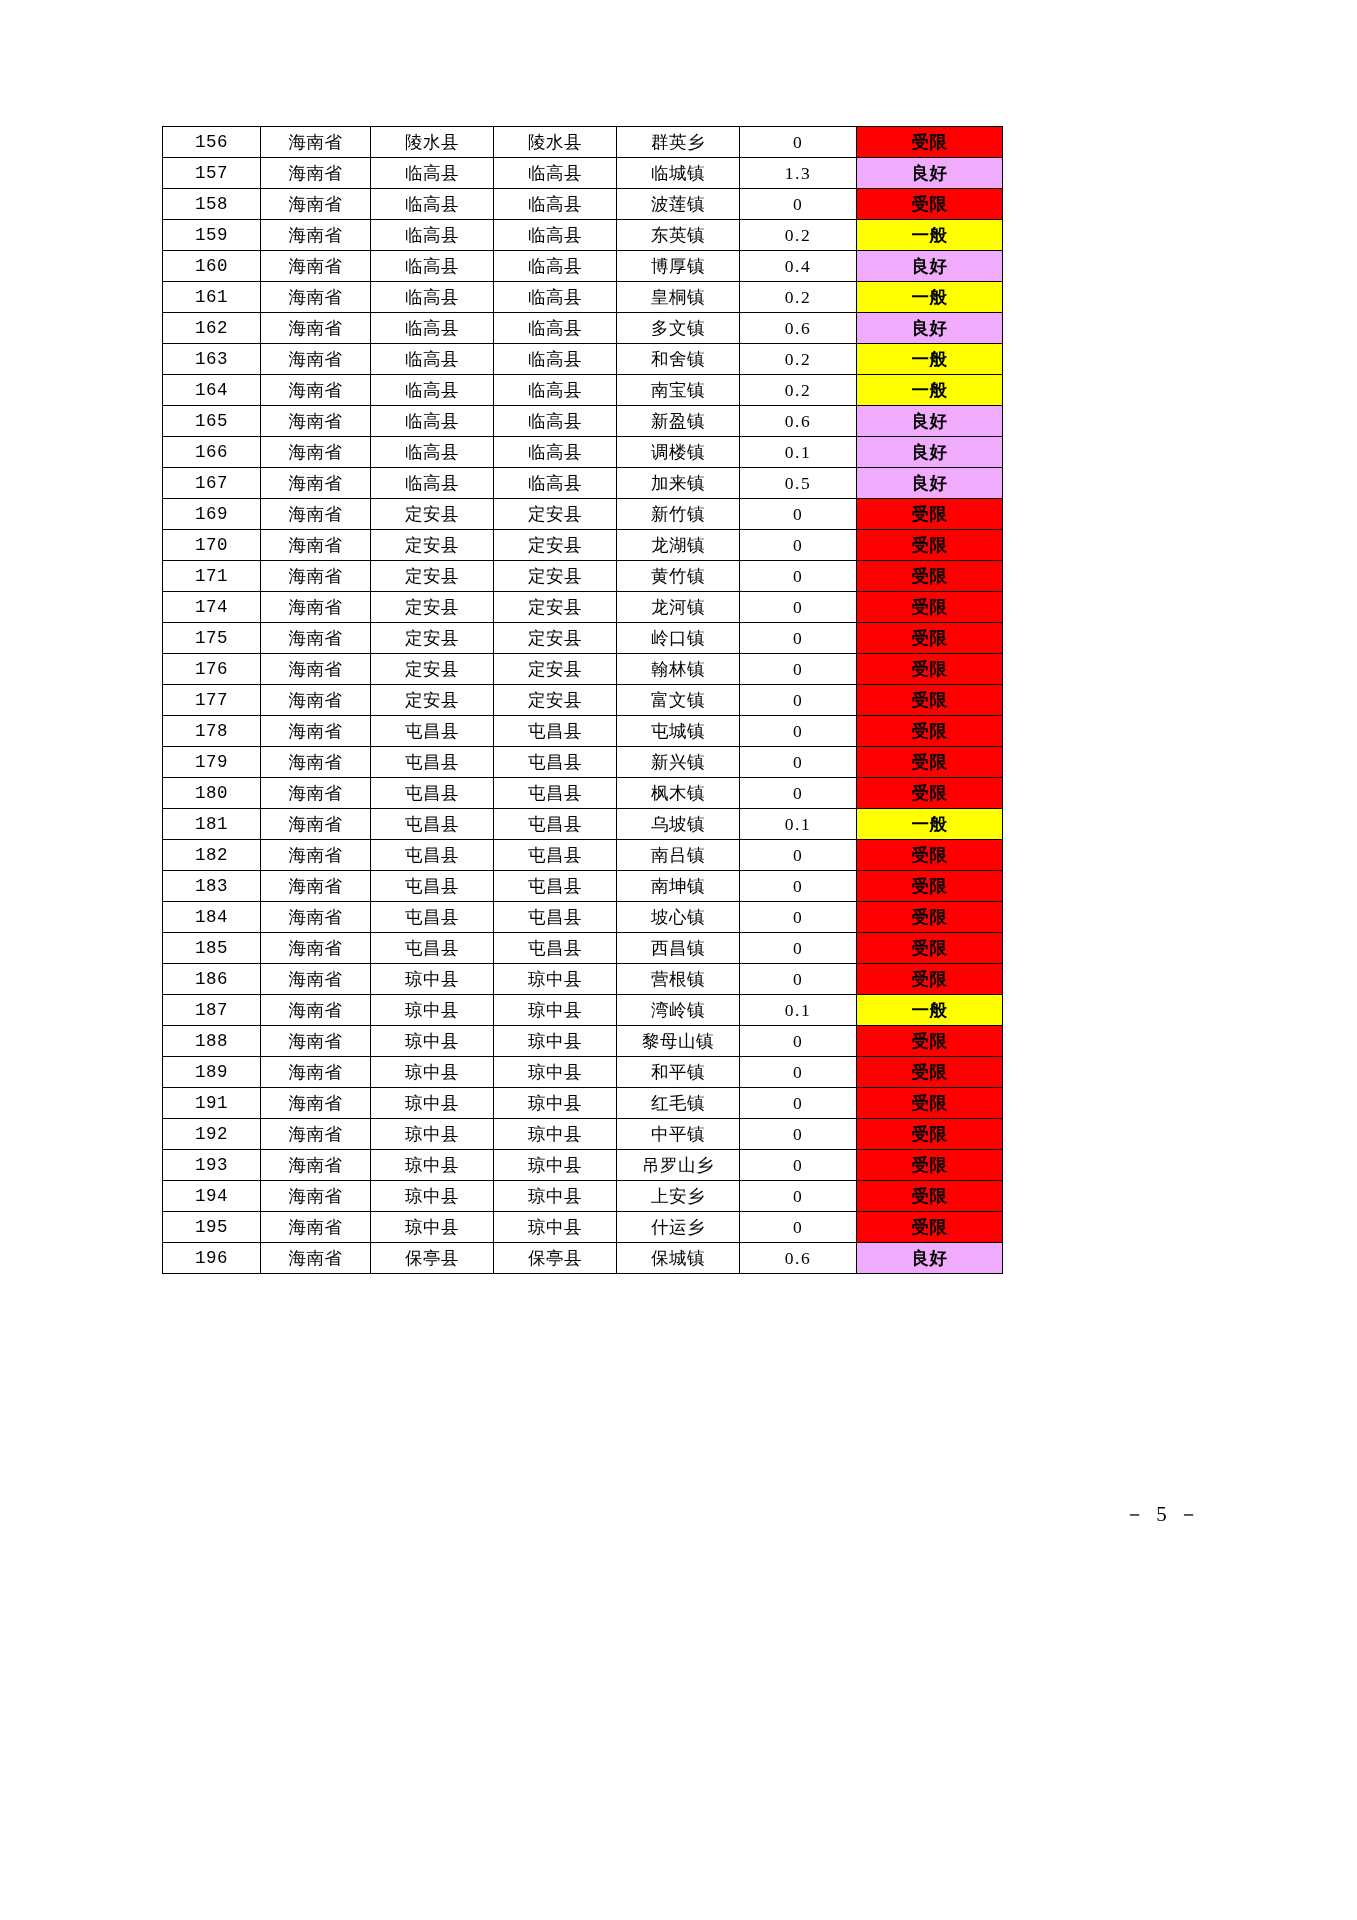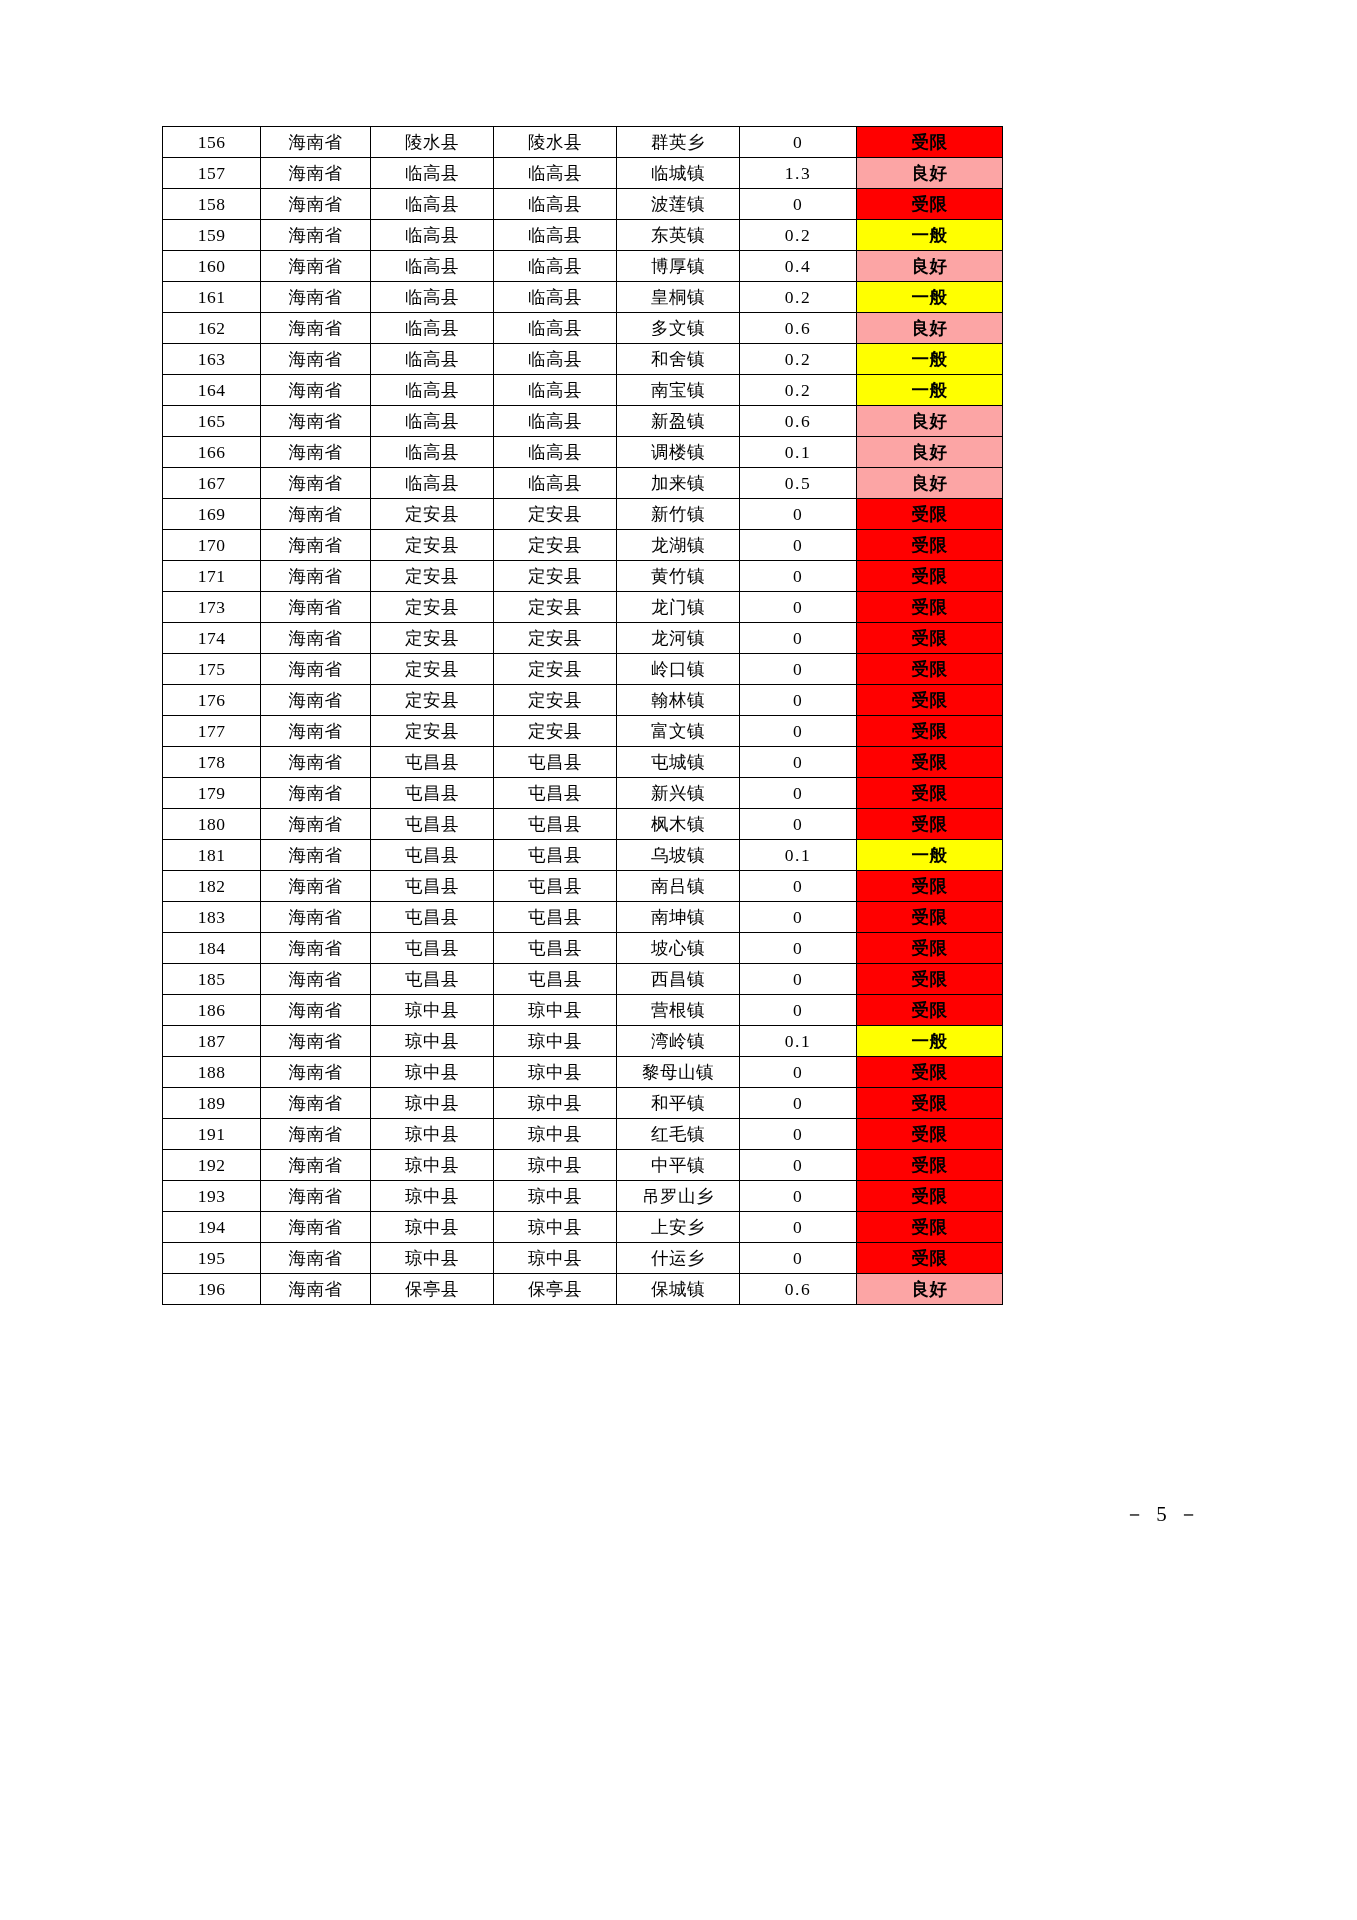--- a/index.html
+++ b/index.html
@@ -37,36 +37,36 @@
     height: 30px;
     line-height: 30px;
     padding: 0 2px;
     text-align: center;
     vertical-align: middle;
     font-size: 17.5px;
     color: #000000;
     overflow: hidden;
     white-space: nowrap;
   }
-  td.c-idx    { width: 93px; font-family: Liberation Serif, serif; font-size: 18px; letter-spacing: 0.5px; }
+  td.c-idx    { width: 93px; font-family: Liberation Mono, monospace; font-size: 18px; letter-spacing: 0.5px; }
   td.c-prov   { width: 105px; }
   td.c-county { width: 118px; }
   td.c-county2{ width: 118px; }
   td.c-town   { width: 118px; }
   td.c-val    { width: 112px; font-family: "Liberation Serif", serif; font-size: 18px; letter-spacing: 1.5px; }
   td.c-status { width: 141px; font-weight: bold; }
 
   td.c-prov, td.c-county, td.c-county2, td.c-town, td.c-status {
     font-family: "DejaVu Sans", "Liberation Sans", sans-serif;
     font-size: 17px;
     letter-spacing: 0.5px;
   }
 
   .st-red    { background: #FF0000; }
-  .st-green  { background: #fca5a5; }
+  .st-green  { background: #f0abfc; }
   .st-yellow { background: #FFFF00; }
 
   .footer {
     position: absolute;
     right: 155px;
     bottom: 392px;
     font-family: "Liberation Serif", serif;
     font-size: 21px;
     color: #000000;
     letter-spacing: 3px;
@@ -209,29 +209,20 @@
           <tr>
             <td class="c-idx">171</td>
             <td class="c-prov">海南省</td>
             <td class="c-county">定安县</td>
             <td class="c-county2">定安县</td>
             <td class="c-town">黄竹镇</td>
             <td class="c-val">0</td>
             <td class="c-status st-red">受限</td>
           </tr>
           <tr>
-            <td class="c-idx">173</td>
-            <td class="c-prov">海南省</td>
-            <td class="c-county">定安县</td>
-            <td class="c-county2">定安县</td>
-            <td class="c-town">龙门镇</td>
-            <td class="c-val">0</td>
-            <td class="c-status st-red">受限</td>
-          </tr>
-          <tr>
             <td class="c-idx">174</td>
             <td class="c-prov">海南省</td>
             <td class="c-county">定安县</td>
             <td class="c-county2">定安县</td>
             <td class="c-town">龙河镇</td>
             <td class="c-val">0</td>
             <td class="c-status st-red">受限</td>
           </tr>
           <tr>
             <td class="c-idx">175</td>

